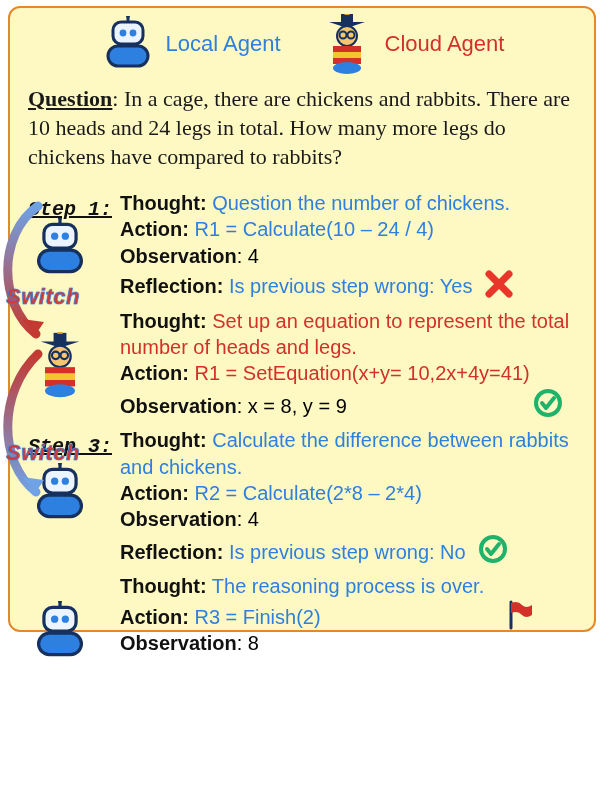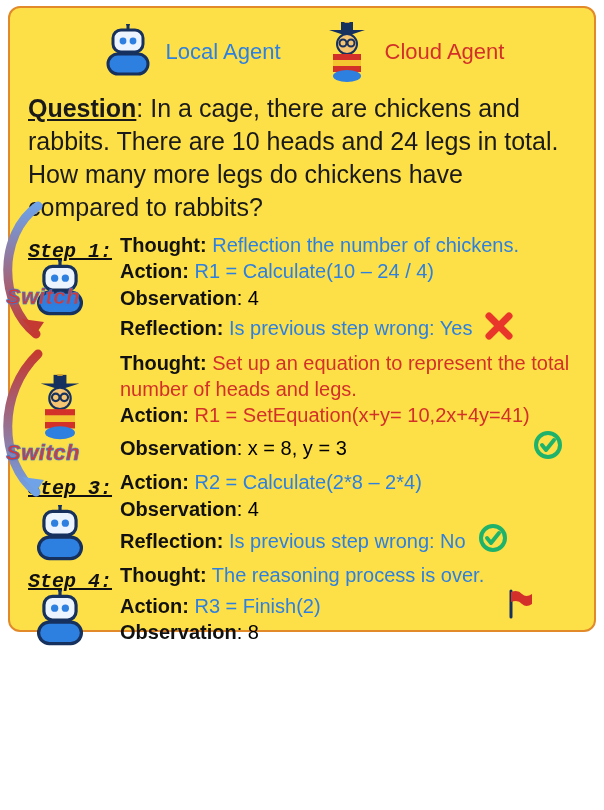--- a/index.html
+++ b/index.html
@@ -10,41 +10,42 @@
     background: #fff;
     position: relative;
     overflow: hidden;
   }
   .card {
     position: absolute;
     left: 8px;
     top: 6px;
     width: 588px;
     height: 626px;
-    background: #fde047;
+    background: #fef9c3;
     border: 2px solid #e28a2a;
     border-radius: 12px;
-    padding: 14px 18px 12px 18px;
+    padding: 6px 18px 12px 18px;
   }
   .legend {
     display: flex;
     align-items: center;
     gap: 10px;
     margin-bottom: 10px;
     justify-content: center;
   }
   .legend .gap { width: 18px; }
   .legend-text { font-size: 22px; }
   .legend-local { color: #2d7fe0; }
   .legend-cloud { color: #d3302a; }
   .question {
-    font-size: 25px;
+    font-size: 22px;
     color: #1a1a1a;
     line-height: 1.32;
-    margin-bottom: 8px;
+    margin-bottom: 19px;
+    font-family: Liberation Serif, serif;
   }
   .question .q {
     font-weight: 700;
     text-decoration: underline;
   }
   .step {
     position: relative;
     margin-bottom: 8px;
     padding-left: 70px;
   }
@@ -141,21 +142,21 @@
       <svg width="60" height="60" viewBox="0 0 56 56">
         <rect x="13" y="6" width="30" height="22" rx="8" fill="#ecf4ff" stroke="#16315e" stroke-width="3"></rect>
         <circle cx="23" cy="17" r="3.4" fill="#2d7fe0"></circle>
         <circle cx="33" cy="17" r="3.4" fill="#2d7fe0"></circle>
         <line x1="28" y1="6" x2="28" y2="0" stroke="#16315e" stroke-width="3"></line>
         <circle cx="28" cy="0" r="2" fill="#16315e"></circle>
         <rect x="8" y="30" width="40" height="20" rx="10" fill="#2d7fe0" stroke="#16315e" stroke-width="3"></rect>
       </svg>
     </div>
     <div class="step-content">
-      <div><span class="kw">Thought:</span><span class="txt-blue"> Reflection the number of chickens.</span></div>
+      <div><span class="kw">Thought:</span><span class="txt-blue"> Question the number of chickens.</span></div>
       <div><span class="kw">Action:</span><span class="txt-blue"> R1 = Calculate(10 – 24 / 4)</span></div>
       <div><span class="kw">Observation</span><span>: 4</span></div>
       <div>
         <span class="kw">Reflection:</span><span class="txt-blue"> Is previous step wrong: Yes</span>
         <span class="mark">
           <svg width="30" height="30" viewBox="0 0 30 30">
             <path d="M5 5 L25 25 M25 5 L5 25" stroke="#e8362a" stroke-width="7" stroke-linecap="round"></path>
           </svg>
         </span>
       </div>
@@ -174,21 +175,21 @@
         <rect x="14" y="32" width="28" height="6" fill="#d3302a"></rect>
         <rect x="14" y="38" width="28" height="6" fill="#f4c531"></rect>
         <rect x="14" y="44" width="28" height="6" fill="#d3302a"></rect>
         <ellipse cx="28" cy="54" rx="14" ry="6" fill="#2d7fe0"></ellipse>
       </svg>
     </div>
     <div class="step-content">
       <div><span class="kw">Thought:</span><span class="txt-red"> Set up an equation to represent the total number of heads and legs.</span></div>
       <div><span class="kw">Action:</span><span class="txt-red"> R1 = SetEquation(x+y= 10,2x+4y=41)</span></div>
       <div>
-        <span class="kw">Observation</span><span>: x = 8, y = 3</span>
+        <span class="kw">Observation</span><span>: x = 8, y = 9</span>
         <span class="mark" style="margin-left:180px">
           <svg width="32" height="32" viewBox="0 0 32 32">
             <circle cx="16" cy="16" r="12" fill="none" stroke="#1fb26a" stroke-width="4"></circle>
             <path d="M10 16 L14 21 L22 11" fill="none" stroke="#1fb26a" stroke-width="4" stroke-linecap="round" stroke-linejoin="round"></path>
           </svg>
         </span>
       </div>
     </div>
   </div>
 
@@ -198,36 +199,36 @@
       <svg width="60" height="60" viewBox="0 0 56 56">
         <rect x="13" y="6" width="30" height="22" rx="8" fill="#ecf4ff" stroke="#16315e" stroke-width="3"></rect>
         <circle cx="23" cy="17" r="3.4" fill="#2d7fe0"></circle>
         <circle cx="33" cy="17" r="3.4" fill="#2d7fe0"></circle>
         <line x1="28" y1="6" x2="28" y2="0" stroke="#16315e" stroke-width="3"></line>
         <circle cx="28" cy="0" r="2" fill="#16315e"></circle>
         <rect x="8" y="30" width="40" height="20" rx="10" fill="#2d7fe0" stroke="#16315e" stroke-width="3"></rect>
       </svg>
     </div>
     <div class="step-content">
+      <div><span class="kw">Thought:</span><span class="txt-blue"> Calculate the difference between rabbits and chickens.</span></div>
       <div><span class="kw">Action:</span><span class="txt-blue"> R2 = Calculate(2*8 – 2*4)</span></div>
       <div><span class="kw">Observation</span><span>: 4</span></div>
       <div>
         <span class="kw">Reflection:</span><span class="txt-blue"> Is previous step wrong: No</span>
         <span class="mark">
           <svg width="32" height="32" viewBox="0 0 32 32">
             <circle cx="16" cy="16" r="12" fill="none" stroke="#1fb26a" stroke-width="4"></circle>
             <path d="M10 16 L14 21 L22 11" fill="none" stroke="#1fb26a" stroke-width="4" stroke-linecap="round" stroke-linejoin="round"></path>
           </svg>
         </span>
       </div>
     </div>
   </div>
 
   <div class="step">
-    <div class="step-label">Step 4:</div>
     <div class="avatar">
       <svg width="60" height="60" viewBox="0 0 56 56">
         <rect x="13" y="6" width="30" height="22" rx="8" fill="#ecf4ff" stroke="#16315e" stroke-width="3"></rect>
         <circle cx="23" cy="17" r="3.4" fill="#2d7fe0"></circle>
         <circle cx="33" cy="17" r="3.4" fill="#2d7fe0"></circle>
         <line x1="28" y1="6" x2="28" y2="0" stroke="#16315e" stroke-width="3"></line>
         <circle cx="28" cy="0" r="2" fill="#16315e"></circle>
         <rect x="8" y="30" width="40" height="20" rx="10" fill="#2d7fe0" stroke="#16315e" stroke-width="3"></rect>
       </svg>
     </div>

